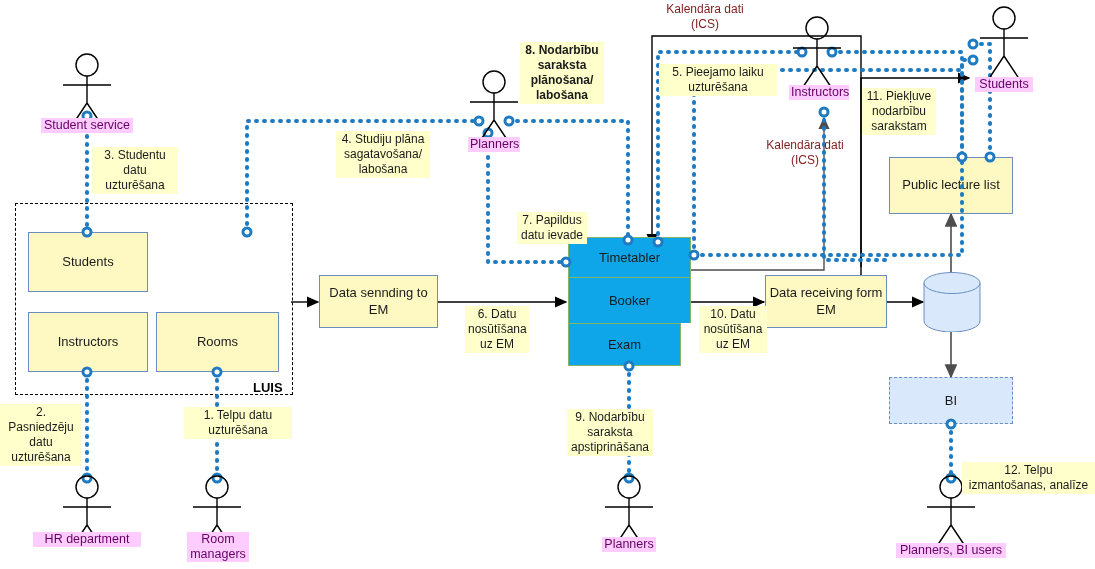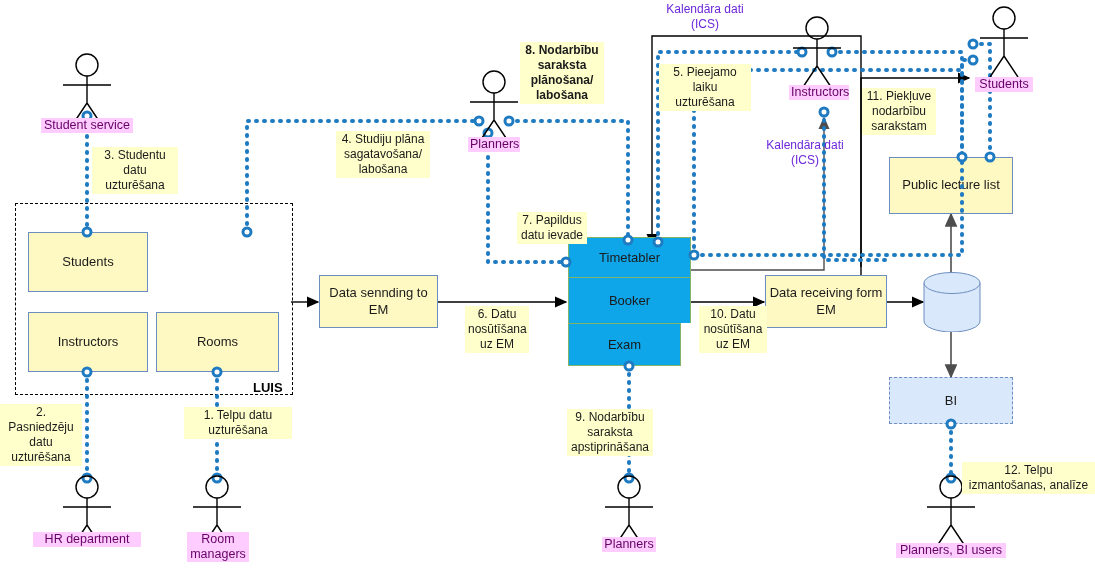--- a/index.html
+++ b/index.html
@@ -7,21 +7,21 @@
   #stage{position:relative;width:1095px;height:569px;background:#ffffff;overflow:hidden;}
   .node{position:absolute;box-sizing:border-box;display:flex;align-items:center;justify-content:center;text-align:center;}
   .blue-box{background:#fef9c3;border:1px solid #6c8ebf;color:#1b1b1b;font-size:13px;line-height:1.25;}
   .blue-box-dashed{background:#dae8fc;border:1px dashed #6c8ebf;color:#1b1b1b;font-size:13px;}
   .green-box{background:#0ea5e9;border:1px solid #82b366;color:#1b1b1b;font-size:13px;}
   .luis-frame{position:absolute;border:1px dashed #000;background:transparent;}
   .luis-label{position:absolute;font-size:13px;font-weight:bold;color:#000;}
   .note{position:absolute;background:#ffffcc;color:#1b1b1b;font-size:12px;line-height:15px;text-align:center;box-sizing:border-box;padding:1px 3px;}
   .note.b{font-weight:bold;}
   .actor-label{position:absolute;background:#ffccff;color:#660066;font-size:12.5px;line-height:15px;text-align:center;white-space:nowrap;padding:0 2px;box-sizing:border-box;}
-  .plain-label{position:absolute;color:#6d28d9;font-size:12px;line-height:15px;text-align:center;background:transparent;}
+  .plain-label{position:absolute;color:#7f1d1d;font-size:12px;line-height:15px;text-align:center;background:transparent;}
   svg.layer{position:absolute;left:0;top:0;width:1095px;height:569px;overflow:visible;}
   svg.layer.under{z-index:1;}
   svg.layer.over{z-index:4;}
   .node,.luis-frame,.luis-label{z-index:2;}
   .note,.actor-label,.plain-label{z-index:5;}
   .dbtxt{position:absolute;font-size:13px;color:#1b1b1b;text-align:center;}
 </style>
 </head>
 <body>
 
@@ -182,21 +182,21 @@
   <div class="actor-label" style="left:975px;top:77px;width:58px;">Students</div>
   <div class="actor-label" style="left:33px;top:532px;width:108px;">HR department</div>
   <div class="actor-label" style="left:187px;top:532px;width:62px;white-space:normal;">Room managers</div>
   <div class="actor-label" style="left:602px;top:537px;width:54px;">Planners</div>
   <div class="actor-label" style="left:896px;top:543px;width:110px;">Planners, BI users</div>
 
   <div class="note" style="left:184px;top:407px;width:108px;">1. Telpu datu uzturēšana</div>
   <div class="note" style="left:0px;top:404px;width:82px;">2. Pasniedzēju datu uzturēšana</div>
   <div class="note" style="left:92px;top:147px;width:86px;">3. Studentu datu uzturēšana</div>
   <div class="note" style="left:336px;top:131px;width:94px;">4. Studiju plāna sagatavošana/ labošana</div>
-  <div class="note" style="left:659px;top:64px;width:92px;">5. Pieejamo laiku uzturēšana</div>
+  <div class="note" style="left:659px;top:64px;width:118px;">5. Pieejamo laiku uzturēšana</div>
   <div class="note" style="left:465px;top:306px;width:64px;">6. Datu nosūtīšana uz EM</div>
   <div class="note" style="left:496px;top:212px;width:70px;margin-left:21px;">7. Papildus datu ievade</div>
   <div class="note b" style="left:520px;top:42px;width:84px;">8. Nodarbību saraksta plānošana/ labošana</div>
   <div class="note" style="left:567px;top:409px;width:86px;">9. Nodarbību saraksta apstiprināšana</div>
   <div class="note" style="left:699px;top:306px;width:68px;">10. Datu nosūtīšana uz EM</div>
   <div class="note" style="left:862px;top:88px;width:74px;">11. Piekļuve nodarbību sarakstam</div>
   <div class="note" style="left:962px;top:462px;width:133px;">12. Telpu izmantošanas, analīze</div>
 
   <div class="plain-label" style="left:660px;top:2px;width:90px;">Kalendāra dati (ICS)</div>
   <div class="plain-label" style="left:760px;top:138px;width:90px;">Kalendāra dati (ICS)</div>

